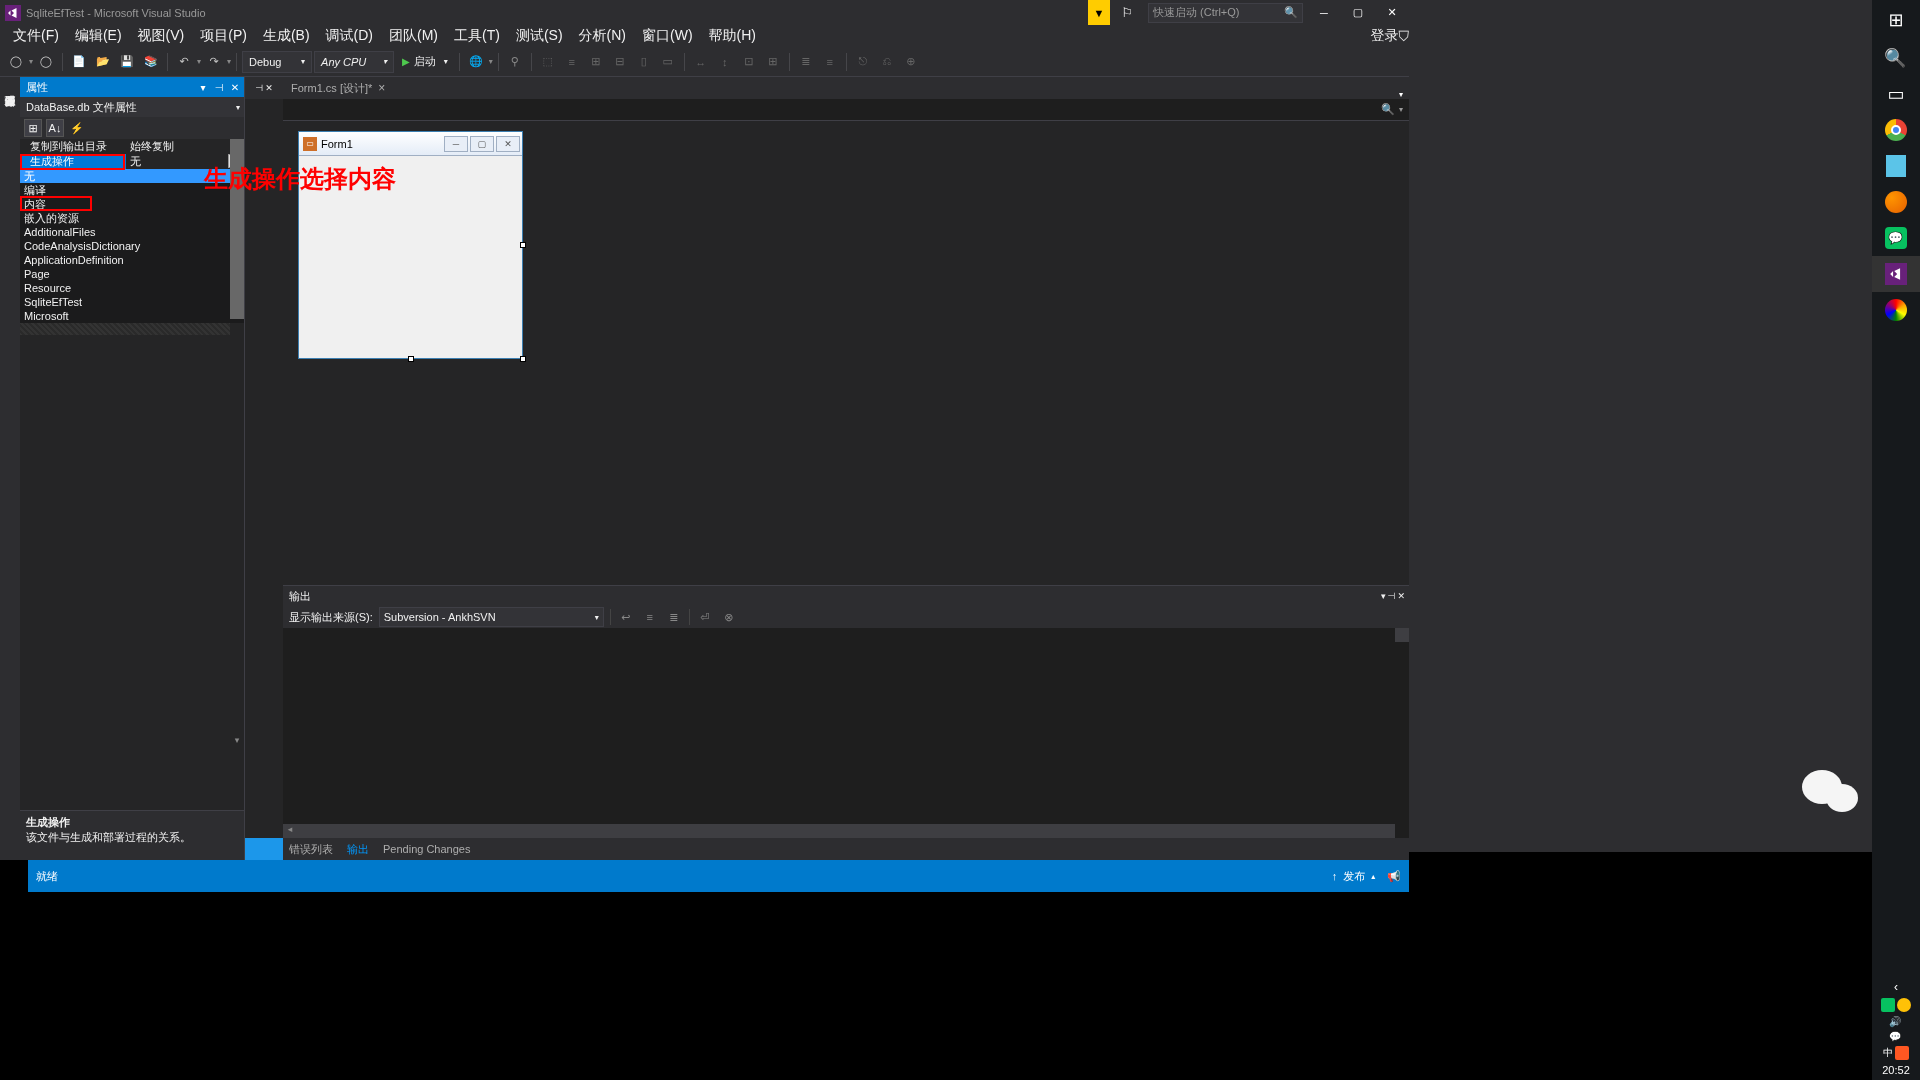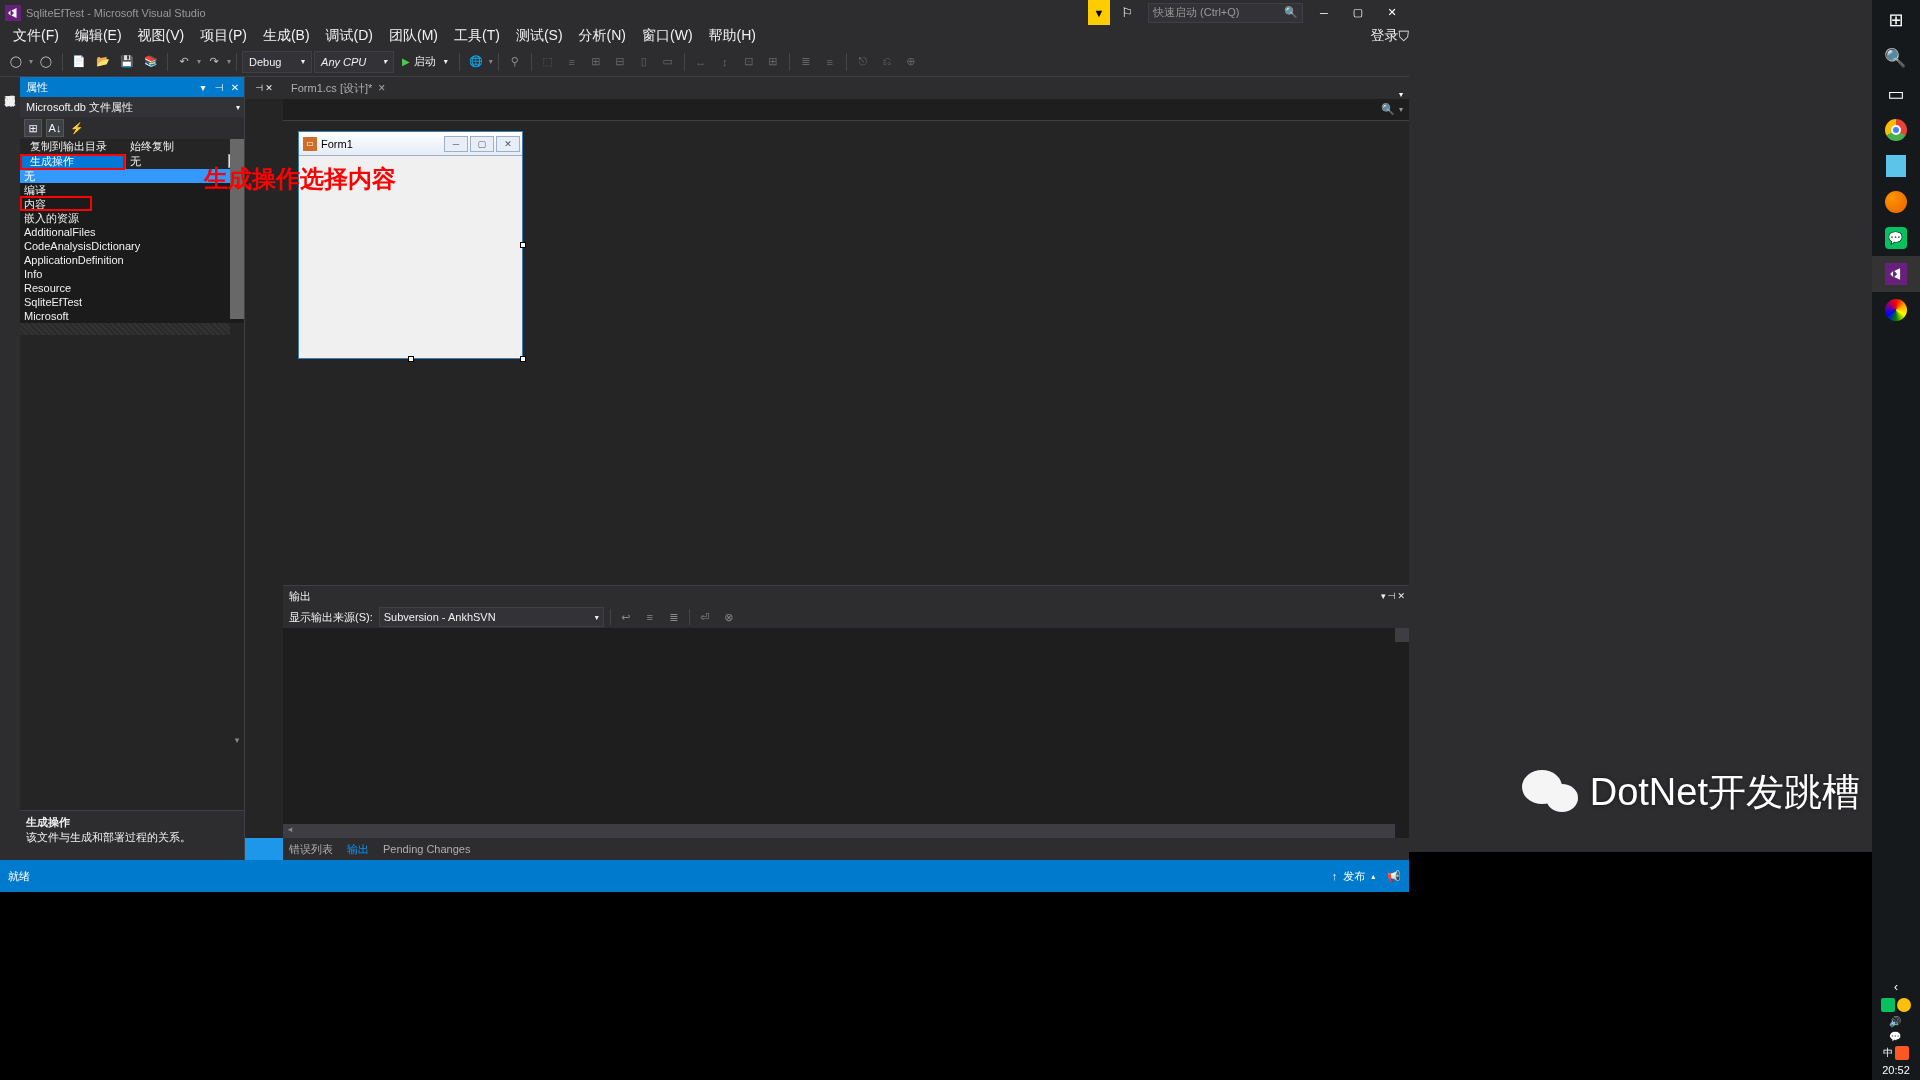--- a/index.html
+++ b/index.html
@@ -91,21 +91,21 @@
 .outputpanel .otool { height:22px; display:flex; align-items:center; padding-left:6px; gap:6px; font-size:11px; color:#f1f1f1; background:#2d2d30;}
 .outputpanel .otool .osel { width:225px; height:20px; background:#333337; border:1px solid #3f3f46; padding:0 4px; display:flex; align-items:center;text-align:right;}
 .outputpanel .otool .osel .arr{margin-left:auto;font-size:8px;}
 .outputpanel .otool .oico{width:18px;height:18px;display:flex;align-items:center;justify-content:center;color:#888;}
 .outputpanel .obody { flex:1; background:#1e1e1e; position:relative;}
 .outputpanel .obody .vscroll{position:absolute;right:0;top:0;width:14px;height:14px;background:#3e3e42;}
 .outputpanel .tabstrip{ height:22px; background:#2d2d30; display:flex; align-items:center; font-size:11px; color:#aeaeae; padding-left:6px; gap:14px;}
 .outputpanel .tabstrip .ot.active{color:#0097fb;}
 
 
-.statusbar { height:22px; background:#007acc; color:#fff; font-size:11px; display:flex; align-items:center; padding:16px 8px;}
+.statusbar { height:22px; background:#007acc; color:#fff; font-size:11px; display:flex; align-items:center; padding:16px 8px;margin-left:28px;}
 .statusbar .send{margin-left:auto; display:flex; gap:6px; align-items:center;}
 
 
 .taskbar { position:absolute; right:0; top:0; width:48px; height:1080px; background:#16191c; display:flex; flex-direction:column; align-items:center; padding-top:0; gap:0;}
 .taskbar .winbtn{ width:48px;height:40px;display:flex;align-items:center;justify-content:center;font-size:18px;color:#fff;}
 .taskbar .app { width:48px; height:36px; display:flex; align-items:center; justify-content:center; font-size:18px;}
 .taskbar .app.active{ background:#333;}
 .taskbar .tray { margin-top:auto; display:flex; flex-direction:column; align-items:center; gap:4px; font-size:10px; color:#fff; padding-bottom:4px;}
 .taskbar .trayrow{display:flex;gap:2px;}
 .taskbar .clock{font-size:11px;}
@@ -230,21 +230,21 @@
       <div class="proppanel">
         <div class="phead">
           <span>属性</span>
           <div class="btns">
             <div class="hbtn">▾</div>
             <div class="hbtn">⊣</div>
             <div class="hbtn">✕</div>
           </div>
         </div>
         <div class="objline">
-          <span>Microsoft.db 文件属性</span>
+          <span>DataBase.db 文件属性</span>
           <span class="arr">▾</span>
         </div>
         <div class="ptoolbar">
           <div class="pt">⊞</div>
           <div class="pt">A↓</div>
           <div class="pt" style="border:none;background:none;">⚡</div>
         </div>
         <div class="gridarea" style="position:relative;height:610px;">
           <div class="prow">
             <div class="pname">复制到输出目录</div>
@@ -257,21 +257,21 @@
           </div>
 
           <div class="ddlist">
             <div class="dditem hl">无</div>
             <div class="dditem">编译</div>
             <div class="dditem">内容</div>
             <div class="dditem">嵌入的资源</div>
             <div class="dditem">AdditionalFiles</div>
             <div class="dditem">CodeAnalysisDictionary</div>
             <div class="dditem">ApplicationDefinition</div>
-            <div class="dditem">Info</div>
+            <div class="dditem">Page</div>
             <div class="dditem">Resource</div>
             <div class="dditem">SqliteEfTest</div>
             <div class="dditem">Microsoft</div>
           </div>
           <div class="scrollthumb" style="top:0;height:180px;"></div>
           <div style="position:absolute;right:0;bottom:0;width:14px;height:14px;font-size:9px;color:#888;text-align:center;">▾</div>
           <div class="hatch" style="position:absolute;left:0;right:14px;top:184px;"></div>
 
           <div class="redbox" style="left:0;top:15px;width:105px;height:16px;"></div>
           <div class="redbox" style="left:0;top:57px;width:72px;height:15px;"></div>
@@ -418,15 +418,14 @@
         </div>
       <div class="clock">20:52</div>
     </div>
   </div>
 
   <div class="watermark">
     <div class="wicon">
       <div class="bubble" style="width:40px;height:34px;left:2px;top:8px;"></div>
       <div class="bubble" style="width:32px;height:28px;left:26px;top:22px;"></div>
     </div>
-    <div class="wtext">DotNet开发跳槽</div>
   </div>
 </div>
 
 </body></html>

